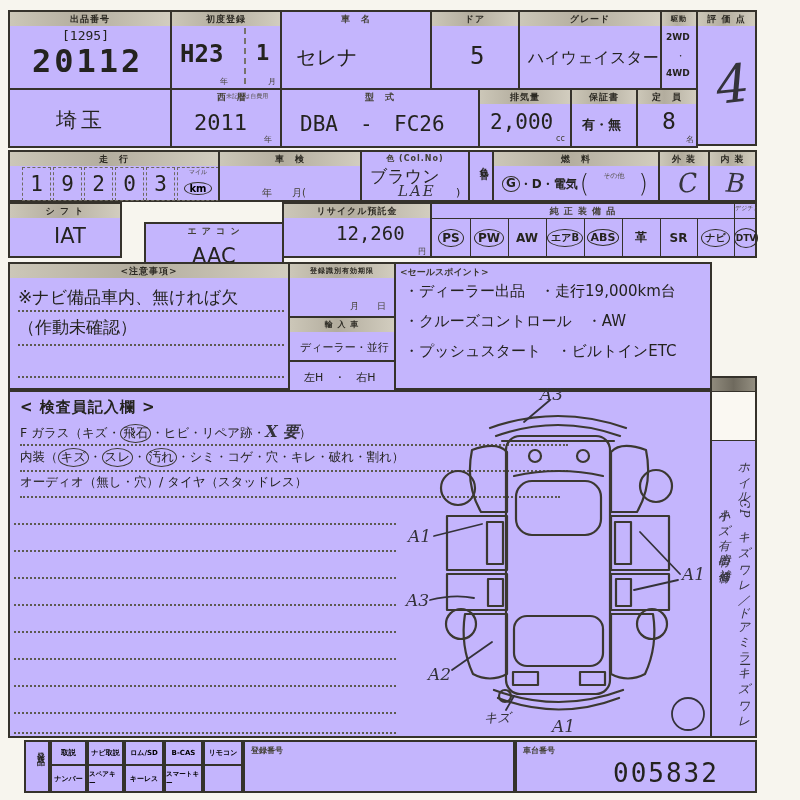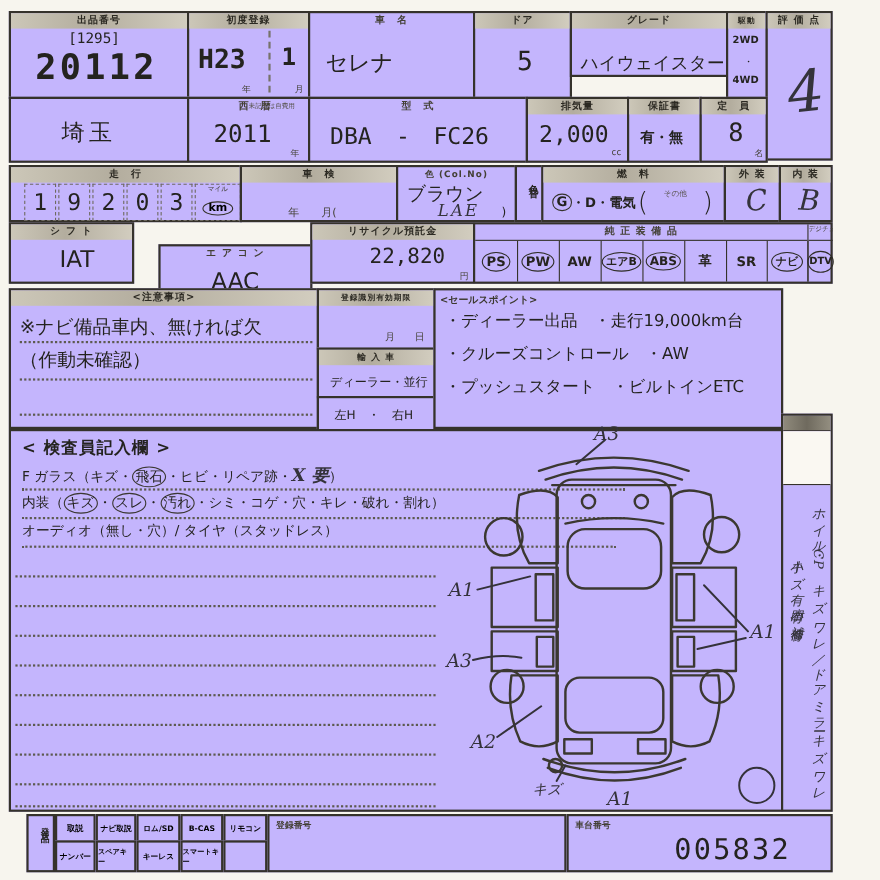--- a/index.html
+++ b/index.html
@@ -43,21 +43,21 @@
   <div class="cell" style="left:280px;top:10px;width:152px;height:80px;">
     <div class="hd">車　名</div>
     <div class="abs jp" style="left:14px;top:32px;font-size:20px;font-weight:500;">セレナ</div>
   </div>
 
   <div class="cell" style="left:430px;top:10px;width:90px;height:80px;">
     <div class="hd sm">ドア</div>
     <div class="abs mono" style="left:38px;top:30px;font-size:24px;">5</div>
   </div>
 
-  <div class="cell" style="left:518px;top:10px;width:144px;height:60px;">
+  <div class="cell" style="left:518px;top:10px;width:144px;height:80px;">
     <div class="hd sm">グレード</div>
     <div class="abs jp" style="left:8px;top:36px;font-size:16px;font-weight:500;white-space:nowrap;">ハイウェイスター</div>
   </div>
 
   <div class="cell" style="left:660px;top:10px;width:38px;height:80px;">
     <div class="hd sm" style="font-size:7px;">駆動</div>
     <div class="abs jp" style="left:4px;top:20px;font-size:9px;font-weight:bold;">2WD</div>
     <div class="abs jp" style="left:14px;top:38px;font-size:9px;">・</div>
     <div class="abs jp" style="left:4px;top:56px;font-size:9px;font-weight:bold;">4WD</div>
   </div>
@@ -159,21 +159,21 @@
     <div class="abs jp" style="left:44px;top:20px;font-size:21px;font-weight:500;">IAT</div>
   </div>
 
   <div class="cell" style="left:144px;top:202px;width:140px;height:56px;margin-top:20px;">
     <div class="hd">エ ア コ ン</div>
     <div class="abs jp" style="left:46px;top:20px;font-size:21px;font-weight:500;">AAC</div>
   </div>
 
   <div class="cell" style="left:282px;top:202px;width:150px;height:56px;">
     <div class="hd sm">リサイクル預託金</div>
-    <div class="abs mono" style="left:52px;top:18px;font-size:19px;">22,820</div>
+    <div class="abs mono" style="left:52px;top:18px;font-size:19px;">12,260</div>
     <div class="abs u6" style="left:134px;top:42px;">円</div>
   </div>
 
   <div class="cell" style="left:430px;top:202px;width:327px;height:56px;padding:0;">
     <div class="hd" style="position:absolute;left:0;top:0;width:302px;border-bottom:1.5px solid #35322b;">純 正 装 備 品</div>
     <div class="abs eq ctr" style="left:0px;top:15px;width:38px;height:37px;border-right:1.5px solid #35322b;">
         <span class="eqc">PS</span>
       </div>
     <div class="abs eq ctr" style="left:38px;top:15px;width:38px;height:37px;border-right:1.5px solid #35322b;">
         <span class="eqc">PW</span>

